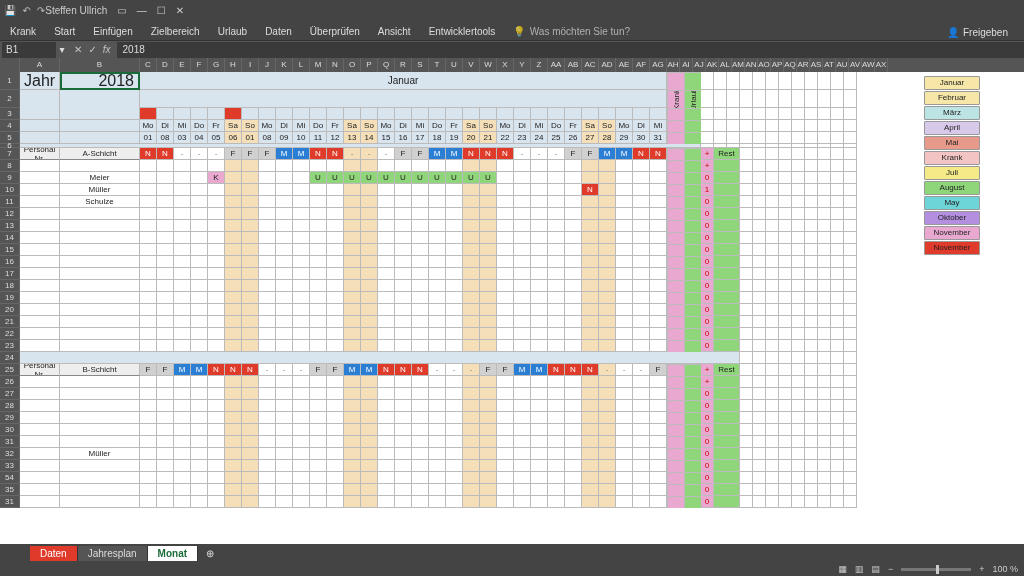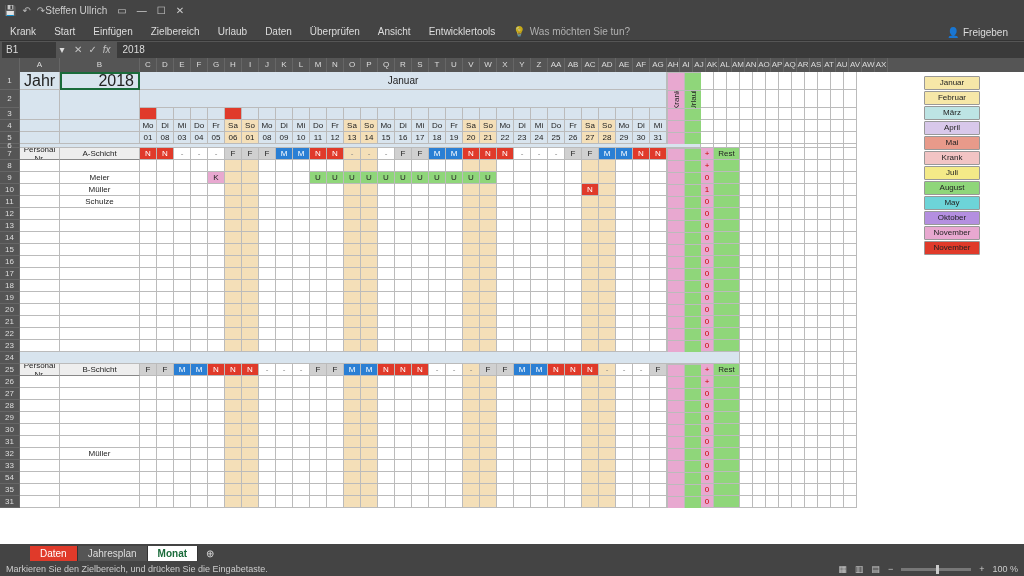--- a/index.html
+++ b/index.html
@@ -1832,21 +1832,20 @@
   </div>
 
 <div class="sheet-tabs">
   <div class="stab red">Daten</div>
   <div class="stab">Jahresplan</div>
   <div class="stab active">Monat</div>
   <div class="addtab">⊕</div>
 </div>
 
 <div class="statusbar">
-  <span>Markieren Sie den Zielbereich, und drücken Sie die Eingabetaste.</span>
   <div class="right">
     <span>▦</span>
     <span>▥</span>
     <span>▤</span>
     <span>−</span>
     <div class="zoom-slider"></div>
     <span>+</span>
     <span>100 %</span>
   </div>
 </div>

